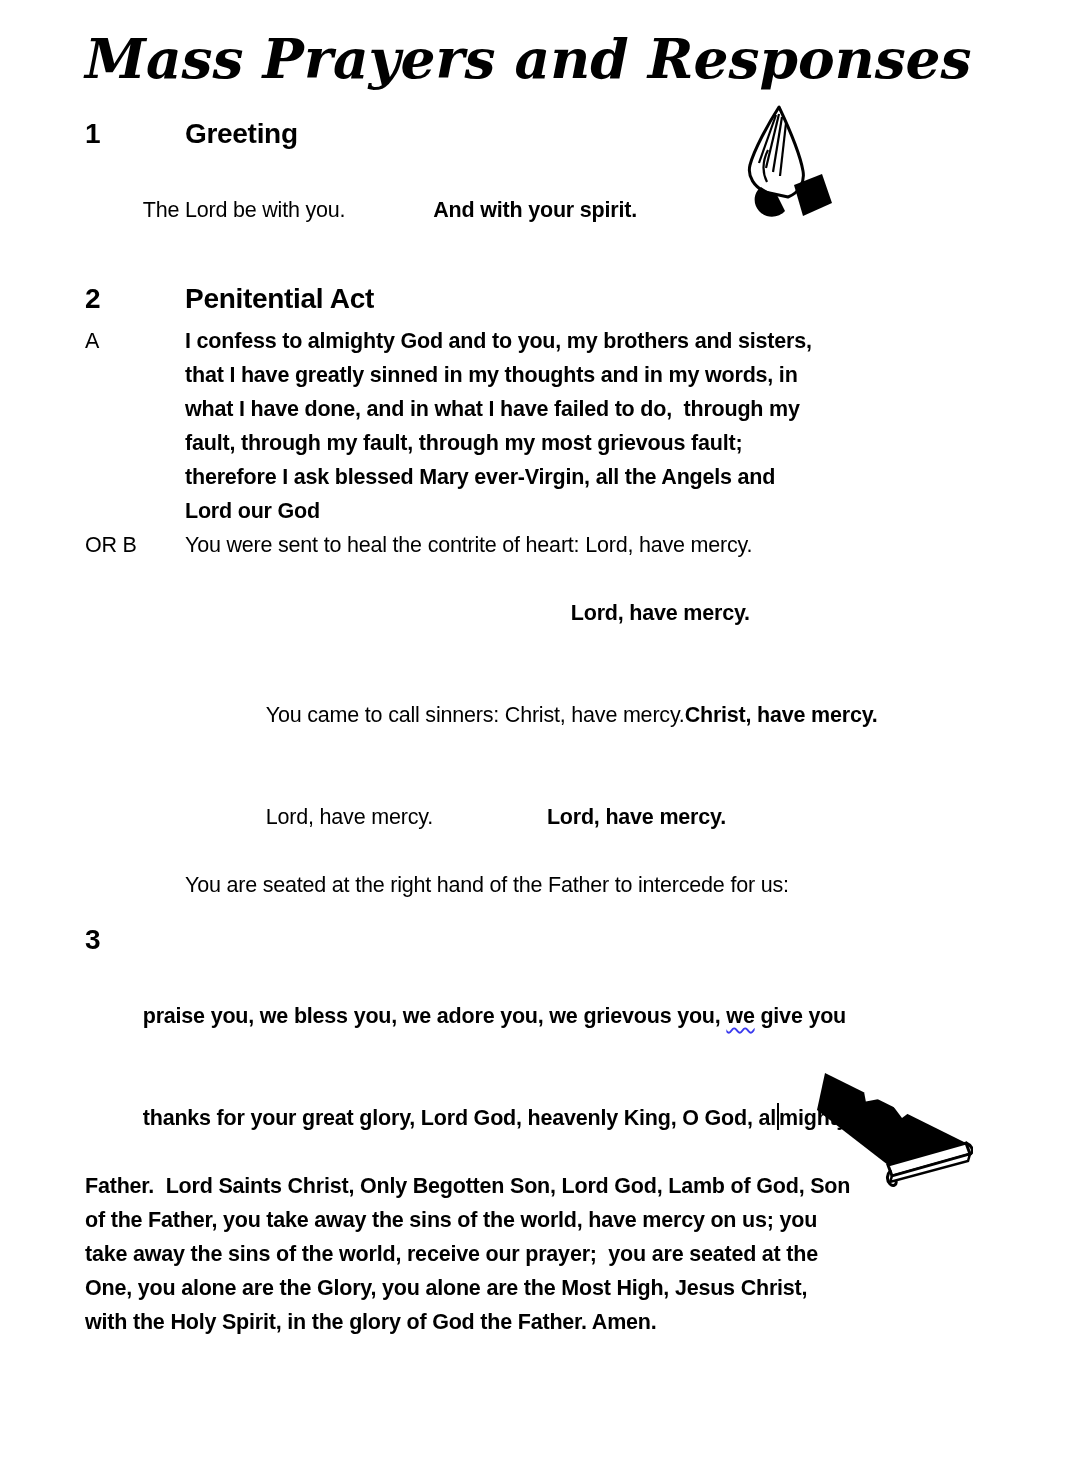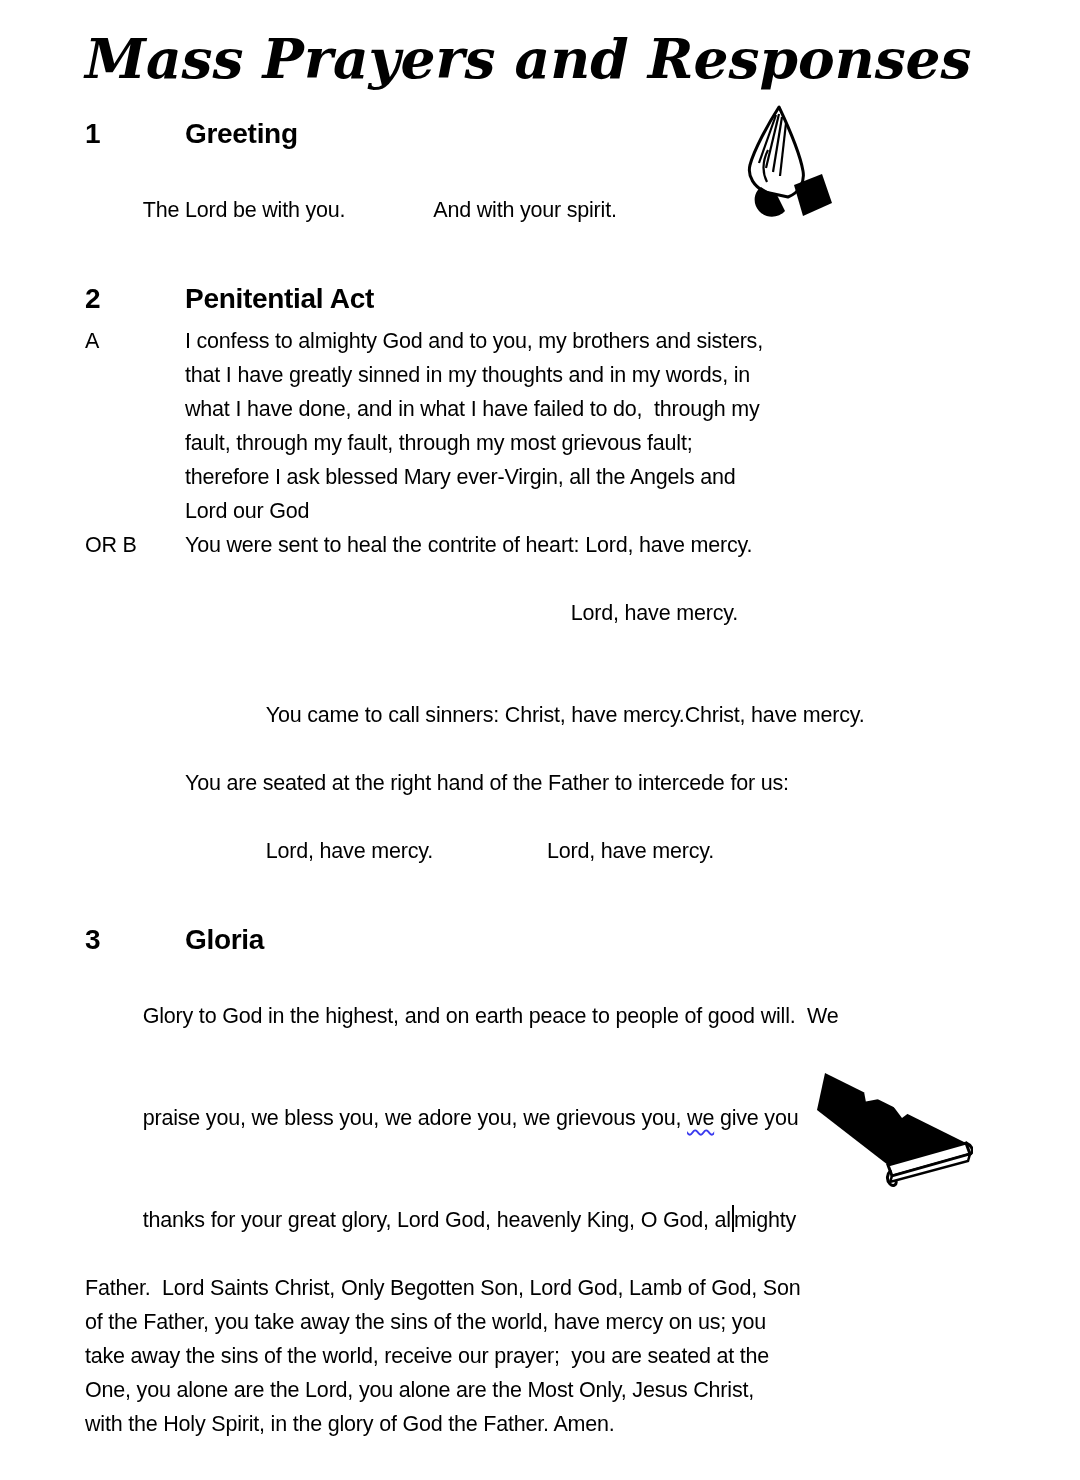--- a/index.html
+++ b/index.html
@@ -18,21 +18,21 @@
   }
 
   .section{margin:0;}
   .sec-head{
     display:grid;grid-template-columns:100px 1fr;
     font-weight:bold;font-size:28px;line-height:36px;
     margin:20px 0 7px 0;letter-spacing:-0.3px;
   }
   .sec-body{font-size:21.5px;line-height:34px;letter-spacing:-0.2px;}
   .line{white-space:pre-wrap;}
-  .b{font-weight:normal;}
+  .b{font-weight:bold;}
   .labelled{display:grid;grid-template-columns:100px 1fr;}
   .lab{font-size:21.5px;line-height:34px;}
 
   .tab-s1{margin-left:88px;}
   .gap14{}
   .indent-center{margin-left:305px;}
   .tab-b5{margin-left:114px;}
 
   .squiggle{
     text-decoration-line:underline;
@@ -91,48 +91,44 @@
         <div class="labelled">
           <span class="lab">OR B</span>
           <div>
             <div class="line">You were sent to heal the contrite of heart: Lord, have mercy.</div>
             <div class="line">
               <span class="b indent-center">Lord, have mercy.</span>
             </div>
             <div class="line">
               <span>You came to call sinners: Christ, have mercy.</span><span class="b gap14">Christ, have mercy.</span>
             </div>
-            <div class="line">You are seated at the right hand of the Father to intercede for us:</div>
             <div class="line">
               <span>Lord, have mercy.</span><span class="b tab-b5">Lord, have mercy.</span>
             </div>
+            <div class="line">You are seated at the right hand of the Father to intercede for us:</div>
           </div>
         </div>
       </div>
     </div>
 
     <div class="section">
       <div class="sec-head">
         <span>3</span>
-        <span>Gloria</span>
       </div>
       <div class="sec-body">
-        <div class="line">
-          <span>Glory to God in the highest, </span><span class="b">and on earth peace to people of good will.  We</span>
-        </div>
         <div class="line b">
           <span>praise you, we bless you, we adore you, we grievous you, </span><span class="squiggle">we</span><span> give you</span>
         </div>
         <div class="line b">
           <span>thanks for your great glory, Lord God, heavenly King, O God, al</span><span class="caret"></span><span>mighty</span>
         </div>
         <div class="line b">Father.  Lord Saints Christ, Only Begotten Son, Lord God, Lamb of God, Son</div>
         <div class="line b">of the Father, you take away the sins of the world, have mercy on us; you</div>
         <div class="line b">take away the sins of the world, receive our prayer;  you are seated at the</div>
-        <div class="line b">One, you alone are the Lord, you alone are the Most Only, Jesus Christ,</div>
+        <div class="line b">One, you alone are the Glory, you alone are the Most High, Jesus Christ,</div>
         <div class="line b">with the Holy Spirit, in the glory of God the Father. Amen.</div>
       </div>
     </div>
 
   </div>
 
   <div class="art art-hands">
     <svg width="140" height="126" viewBox="0 0 140 126" xmlns="http://www.w3.org/2000/svg">
       <path d="M63,5 C52,22 38,48 34,63 C31,75 39,85 49,90 L72,95 C83,91 89,80 87,69 C84,52 72,24 63,5 Z" fill="#ffffff" stroke="#000000" stroke-width="3" stroke-linejoin="round"></path>
       <path d="M60,13 L43,61" stroke="#000" stroke-width="2.2" fill="none"></path>

